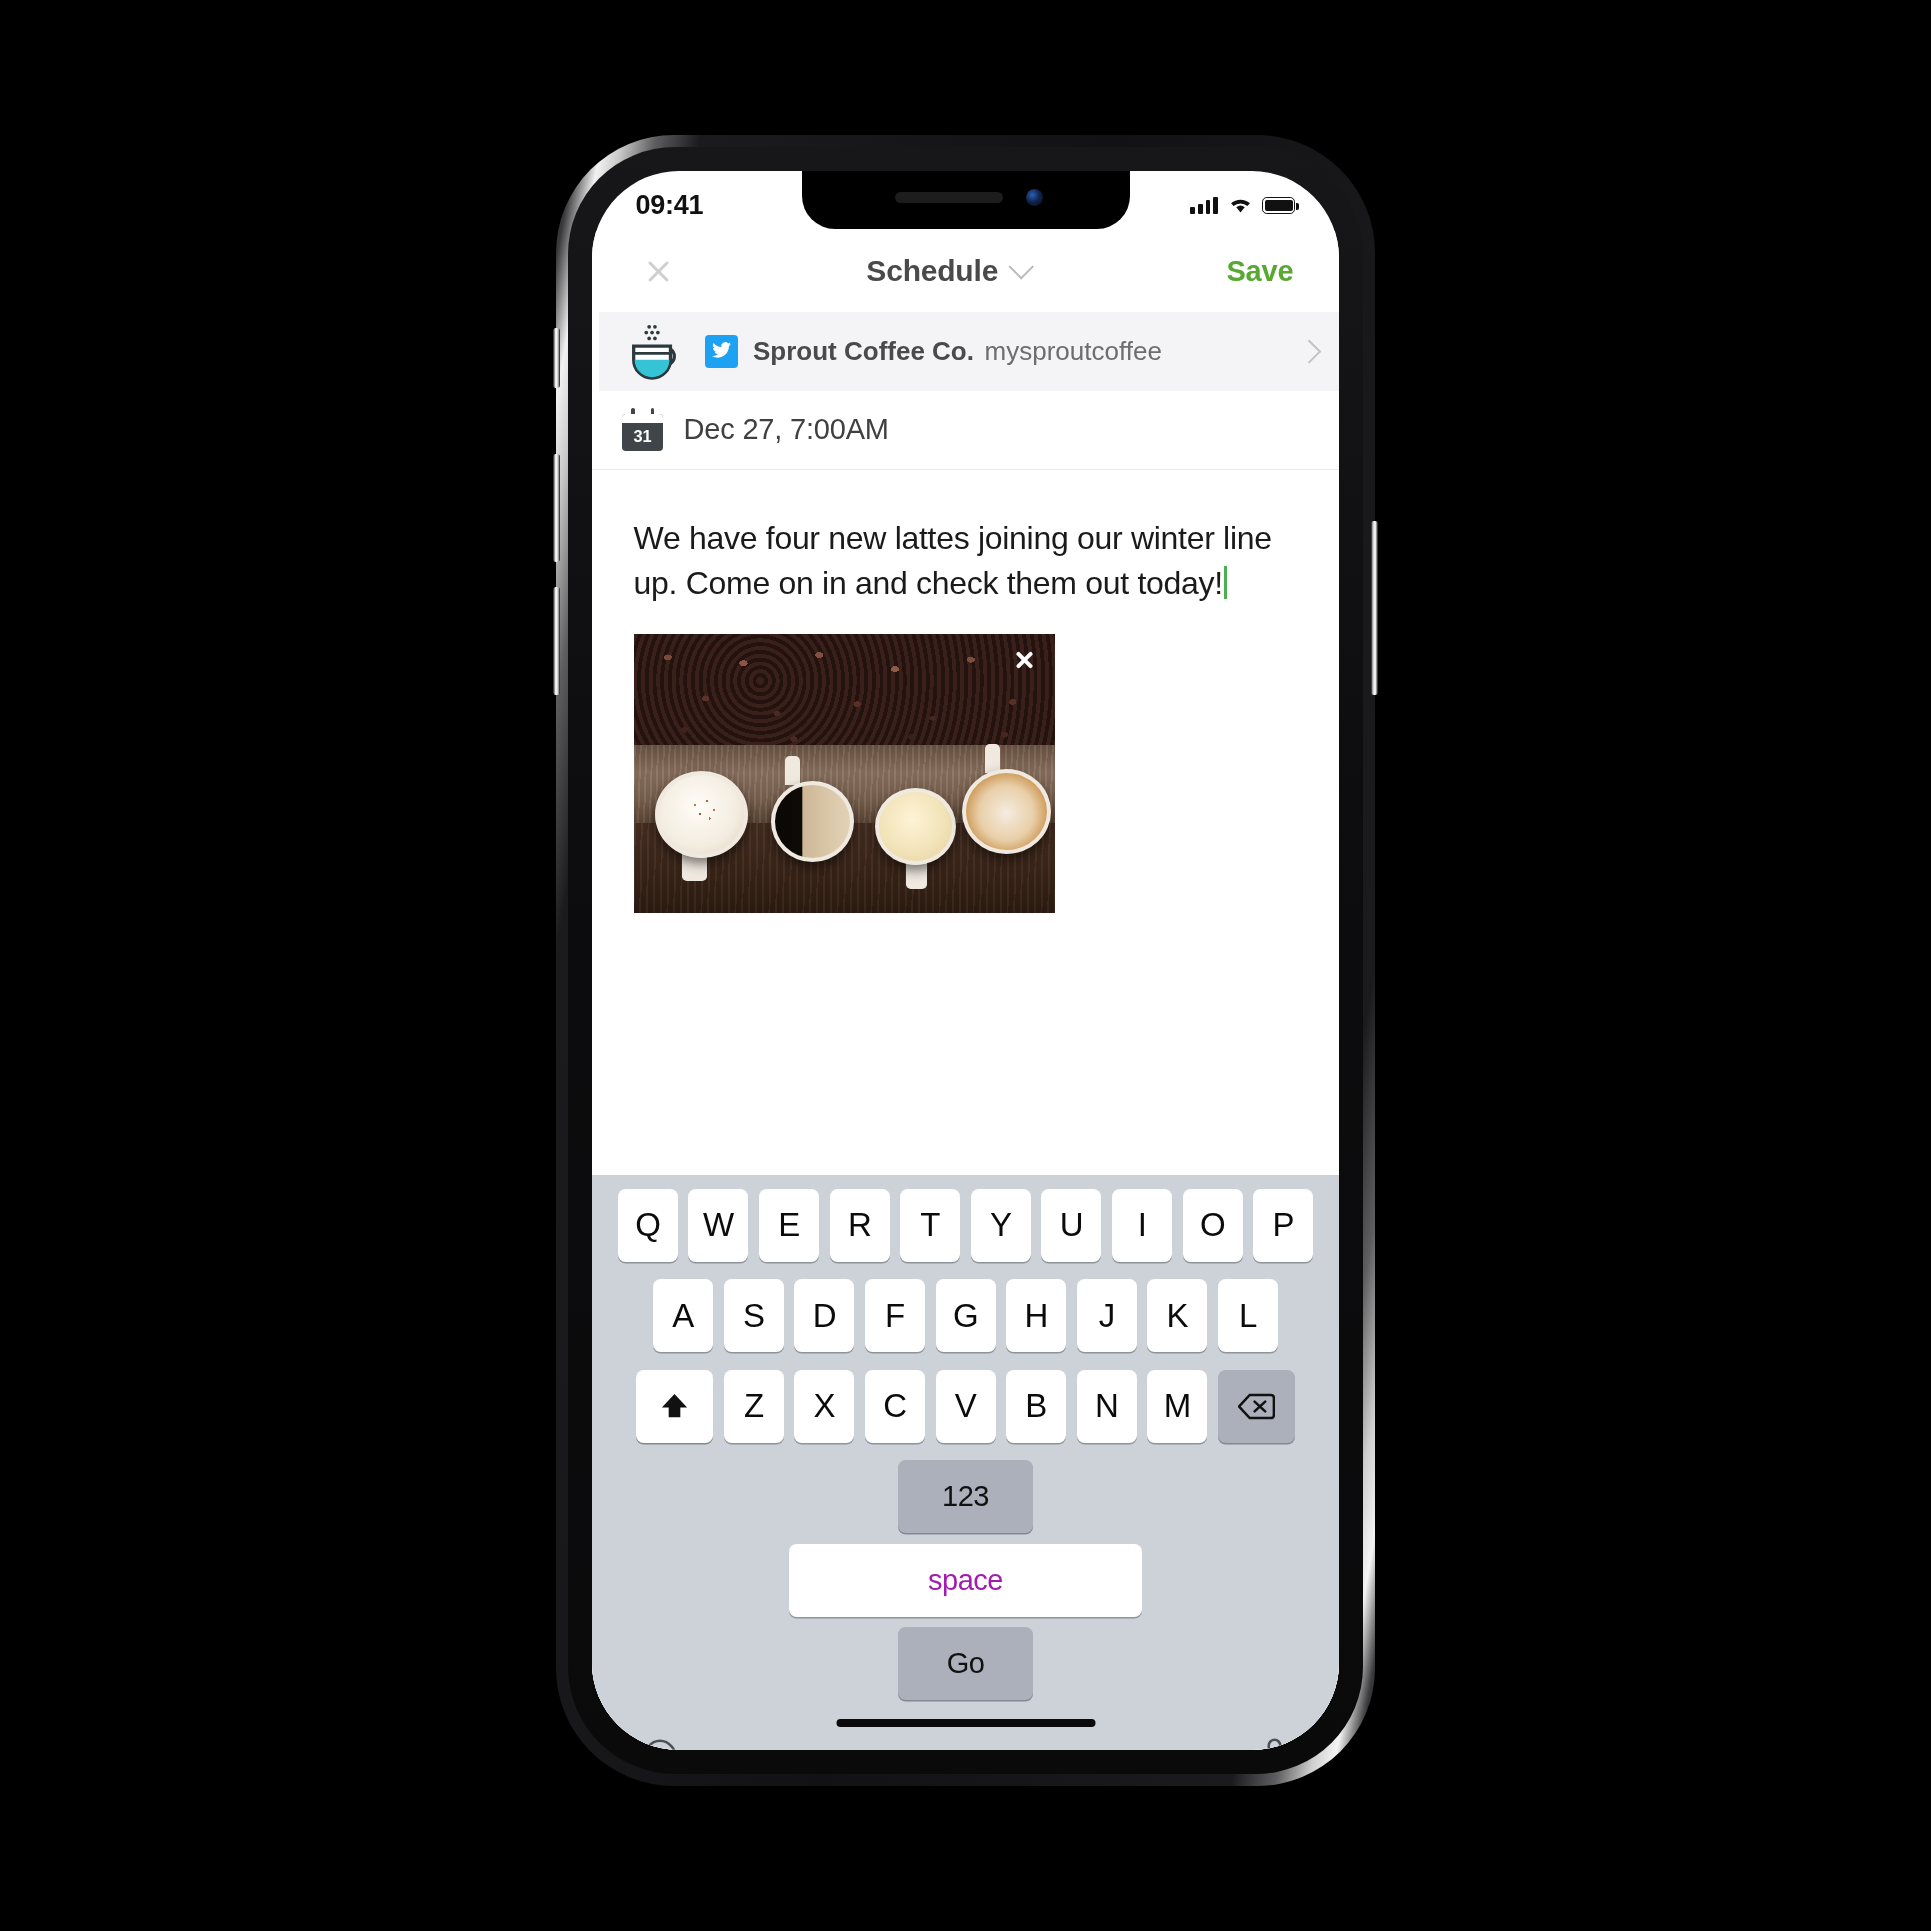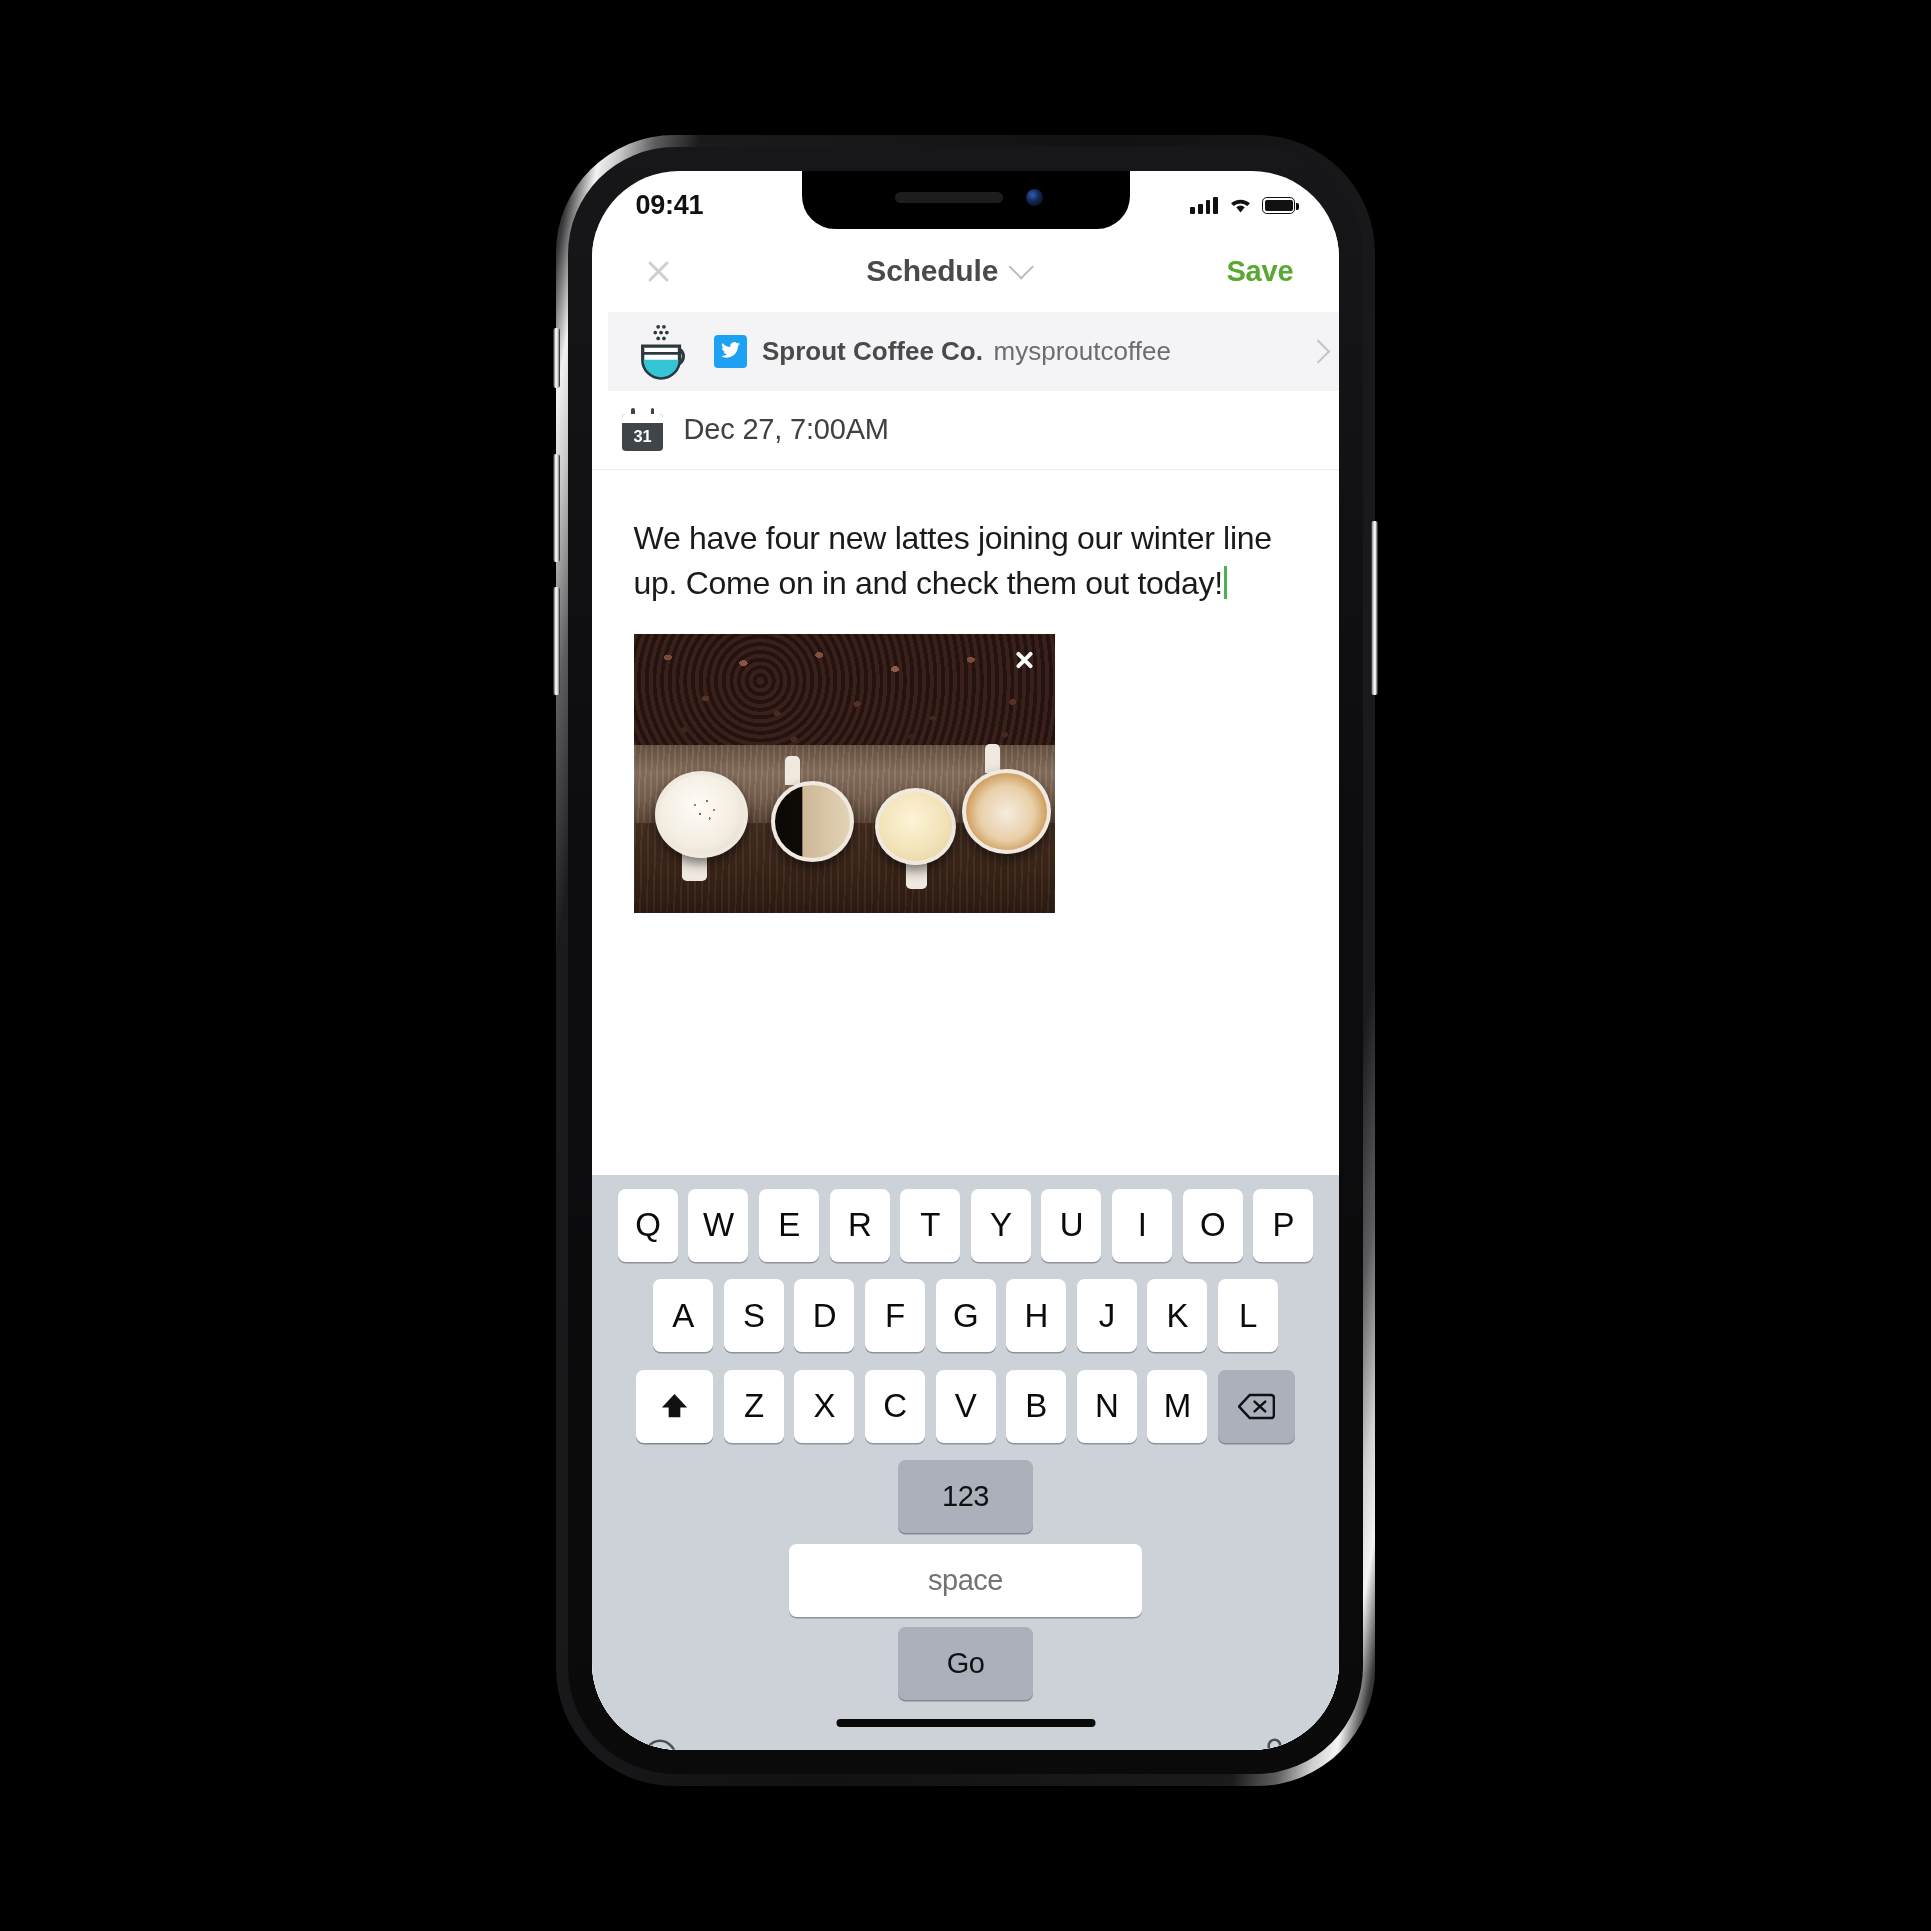--- a/index.html
+++ b/index.html
@@ -201,21 +201,21 @@
     font-size: 29px;
     font-weight: bold;
     color: #59a832;
     flex: 0 0 auto;
     letter-spacing: -0.2px;
   }
 
   
   #account-row {
     position: absolute;
-    top: 141px; left: 16px;
+    top: 141px; left: 7px;
     width: 100%;
     height: 79px;
     background: #f4f4f7;
     display: flex;
     align-items: center;
     box-sizing: border-box;
     padding: 0 29px 0 25px;
     z-index: 15;
   }
   #account-avatar {
@@ -479,21 +479,21 @@
     align-items: center;
     justify-content: center;
     width: 60px;
     height: 73px;
     letter-spacing: -0.5px;
   }
   .key.wide { width: 77px; background: #abb0bb; box-shadow: 0 1.4px 0 rgba(100,106,118,0.7); }
   .key.fn { background: #abb0bb; box-shadow: 0 1.4px 0 rgba(100,106,118,0.7); }
   #row3 { gap: 10.6px; }
   #row-bottom { gap: 10.6px; flex-direction: column; }
-  .key.space { width: 353px; font-size: 29px; color: #737373; }
+  .key.space { width: 353px; font-size: 29px; color: #a21caf; }
   .key.num, .key.go { width: 135px; font-size: 29px; color: #111; }
   #kb-accessory {
     display: flex;
     align-items: center;
     justify-content: space-between;
     padding: 0 44px;
     height: 89px;
     box-sizing: border-box;
   }
   #home-indicator {

